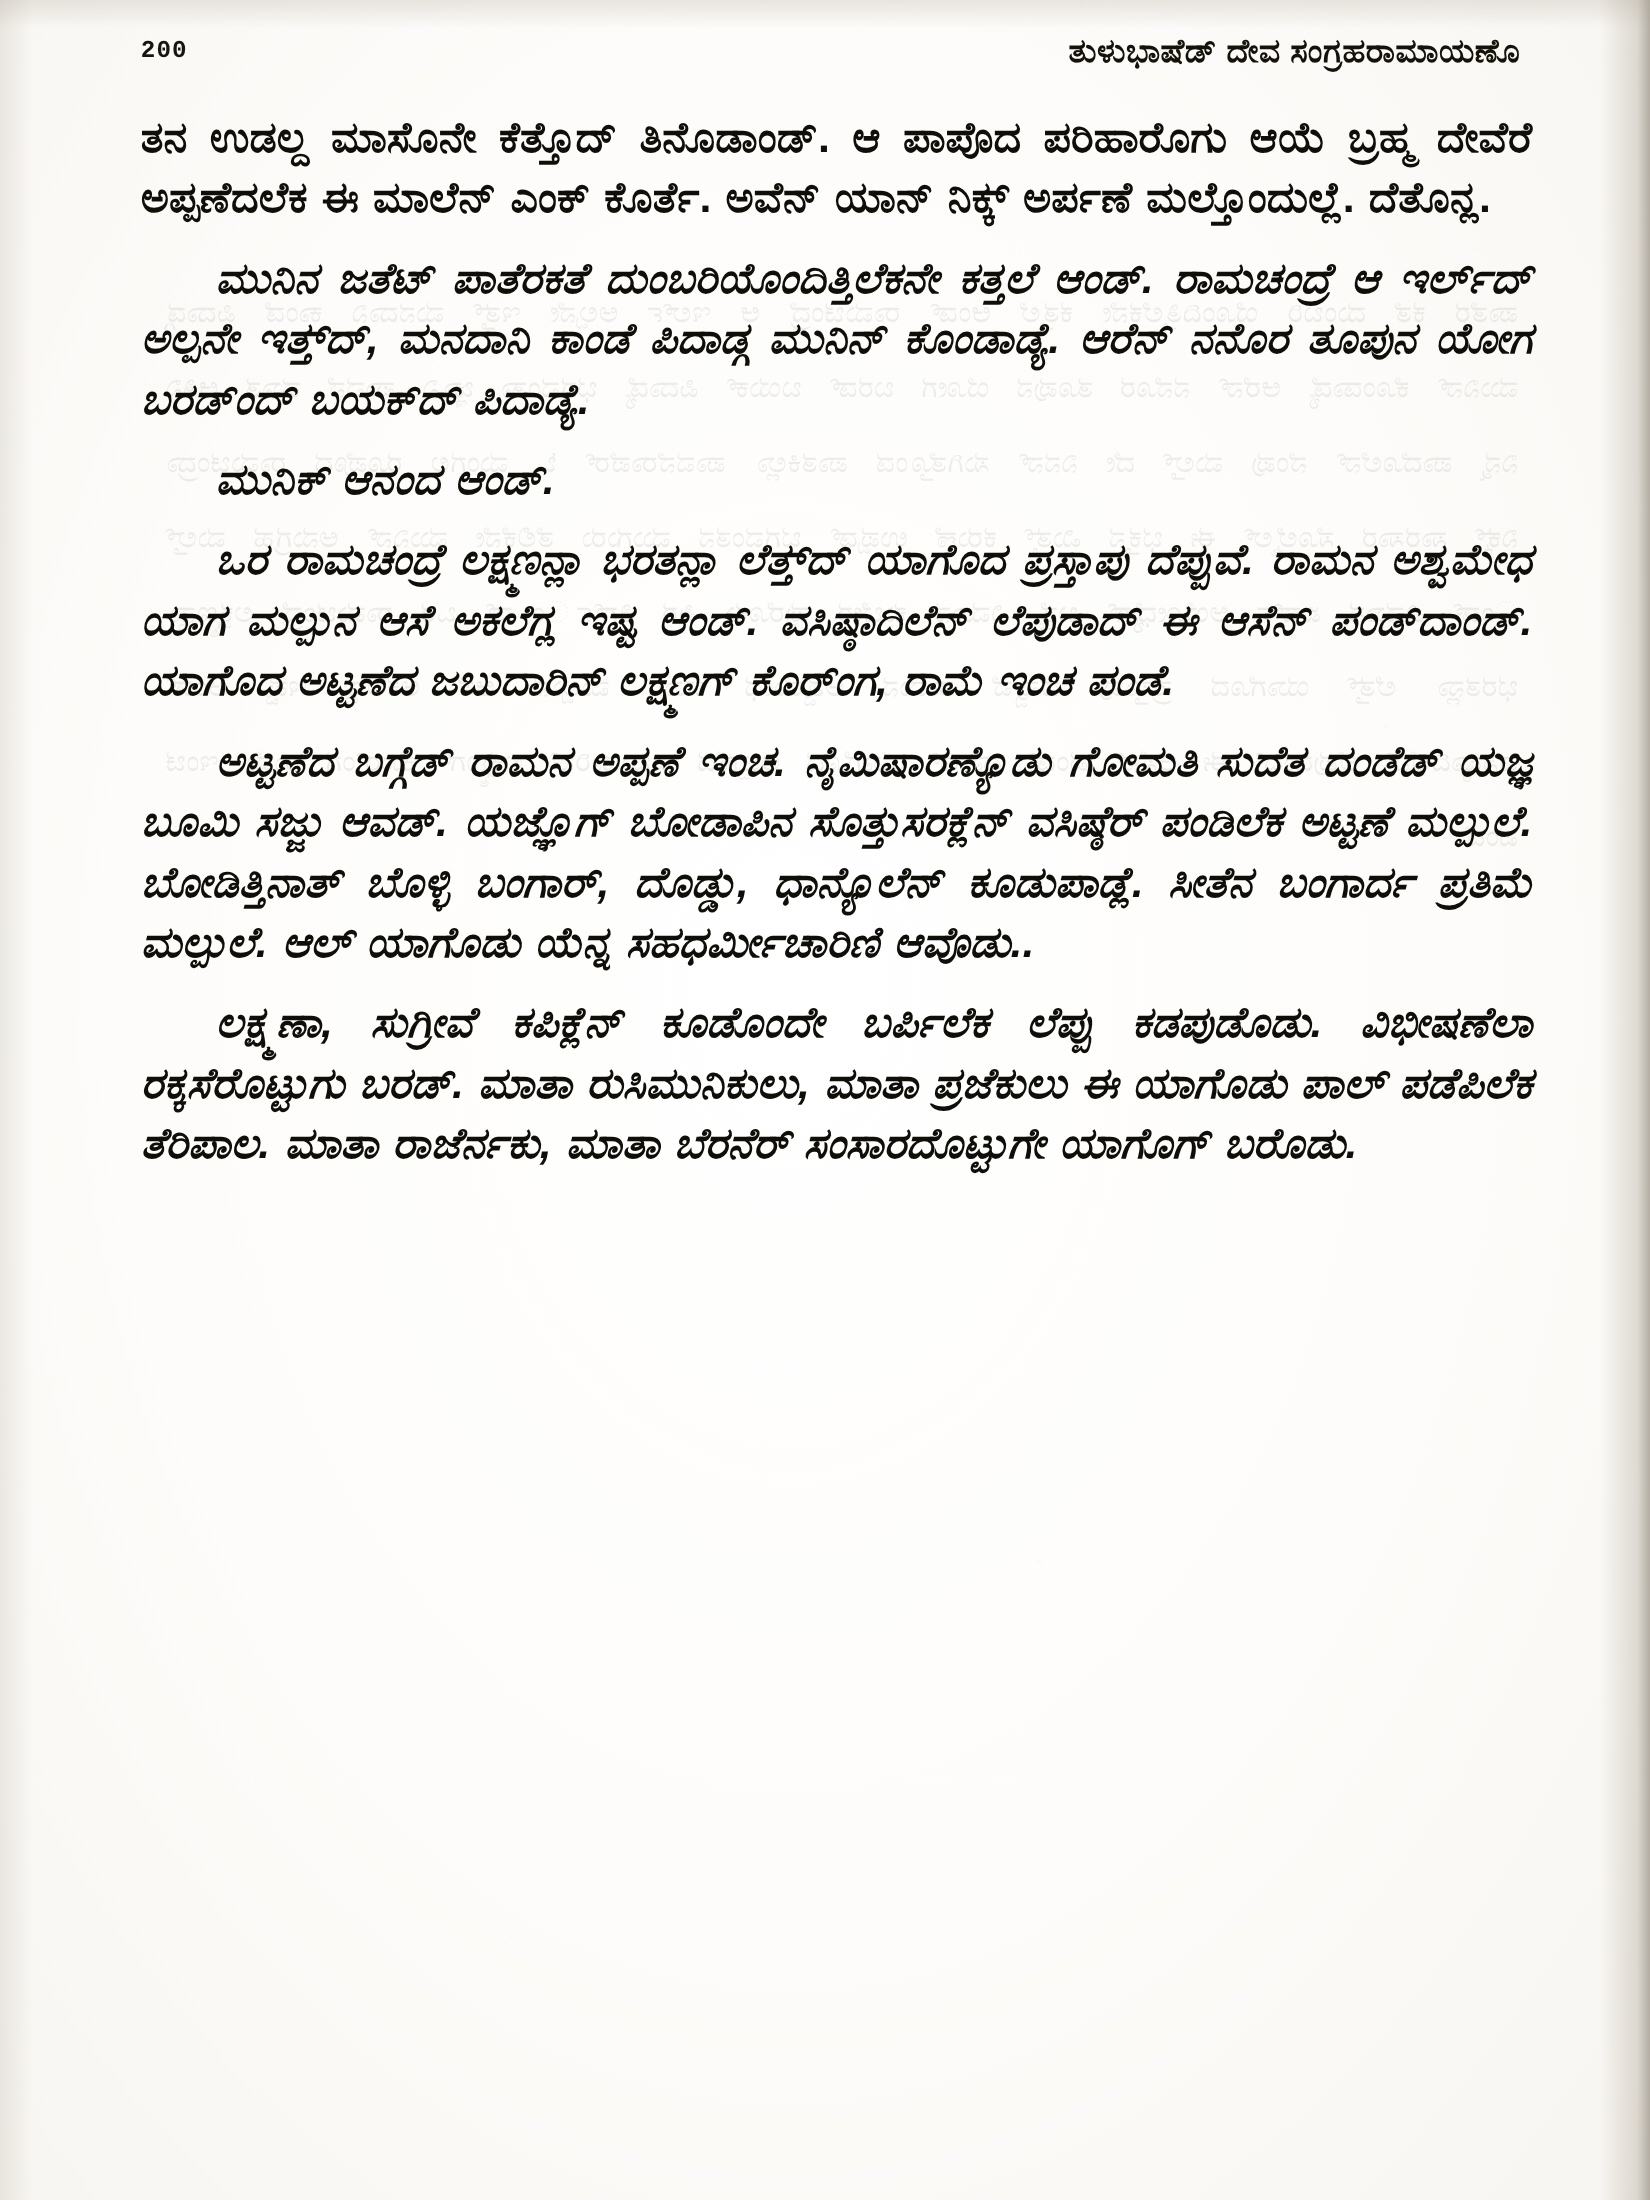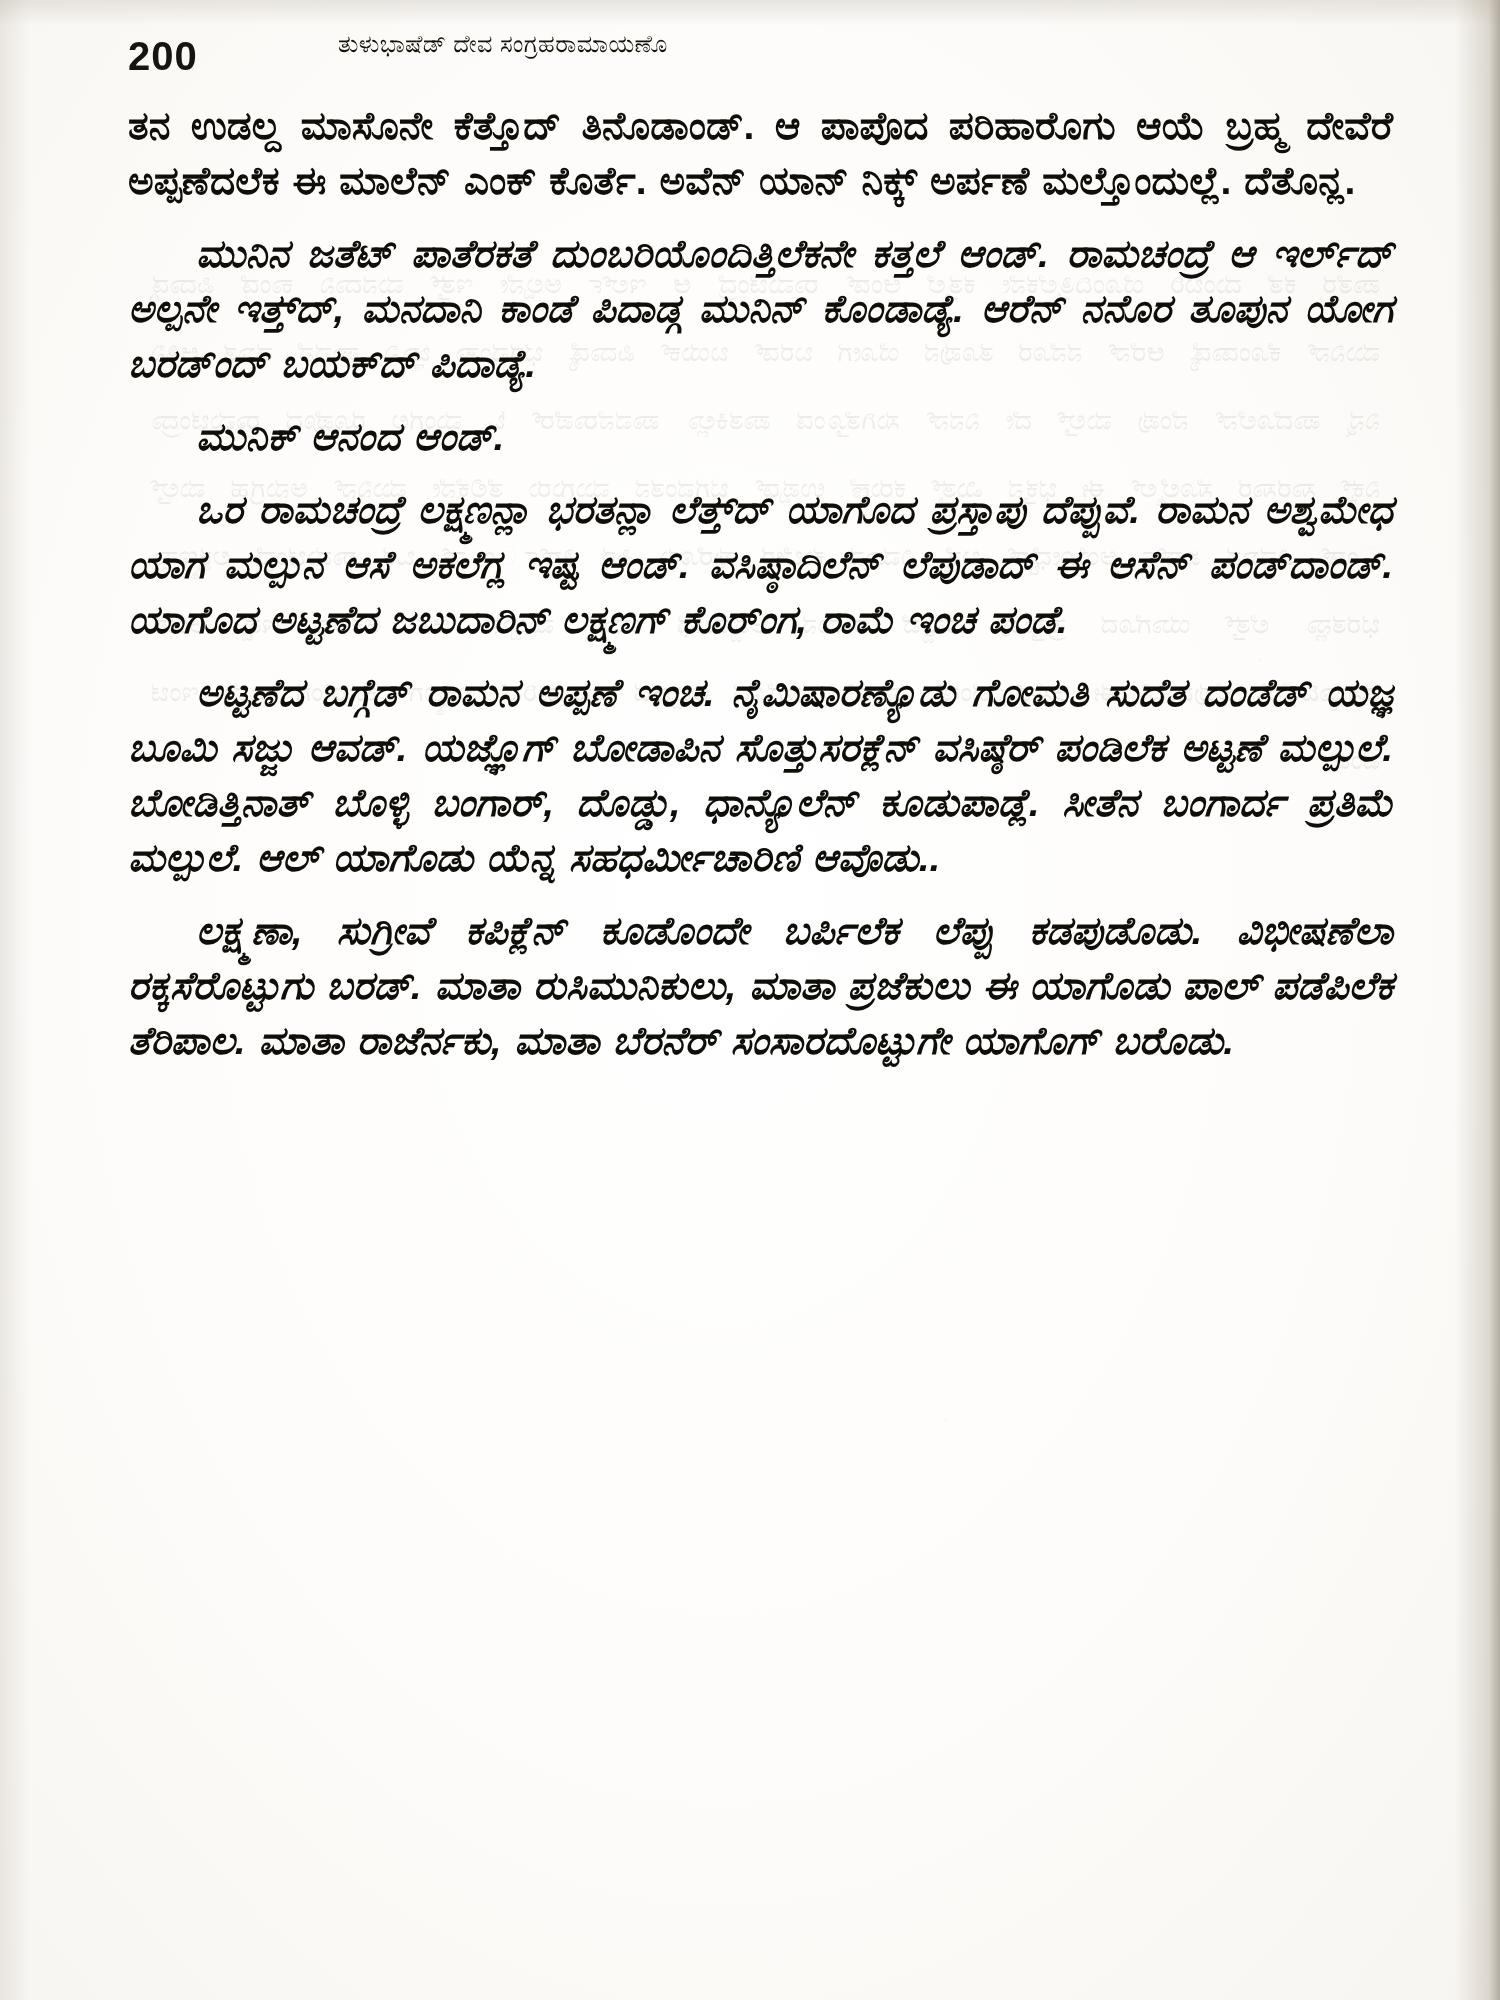--- a/index.html
+++ b/index.html
@@ -78,34 +78,34 @@
     position: absolute;
     top: 30px;
     left: 128px;
     right: 118px;
     height: 58px;
   }
   .folio {
     position: absolute;
     left: 0;
     top: 4px;
-    font-family: Liberation Sans, sans-serif;
-    font-size: 40px;
+    font-family: Liberation Mono, monospace;
+    font-size: 22px;
     font-weight: 700;
     color: #17150f;
     letter-spacing: 1px;
   }
   .running-title {
     position: absolute;
     left: 210px;
     right: 0;
     top: 0;
-    text-align: left;
-    font-size: 24px;
-    font-weight: 400;
+    text-align: right;
+    font-size: 30px;
+    font-weight: 700;
     color: #151309;
     letter-spacing: 0.4px;
     white-space: nowrap;
   }
 
   
   .body-col {
     position: absolute;
     top: 98px;
     left: 128px;

